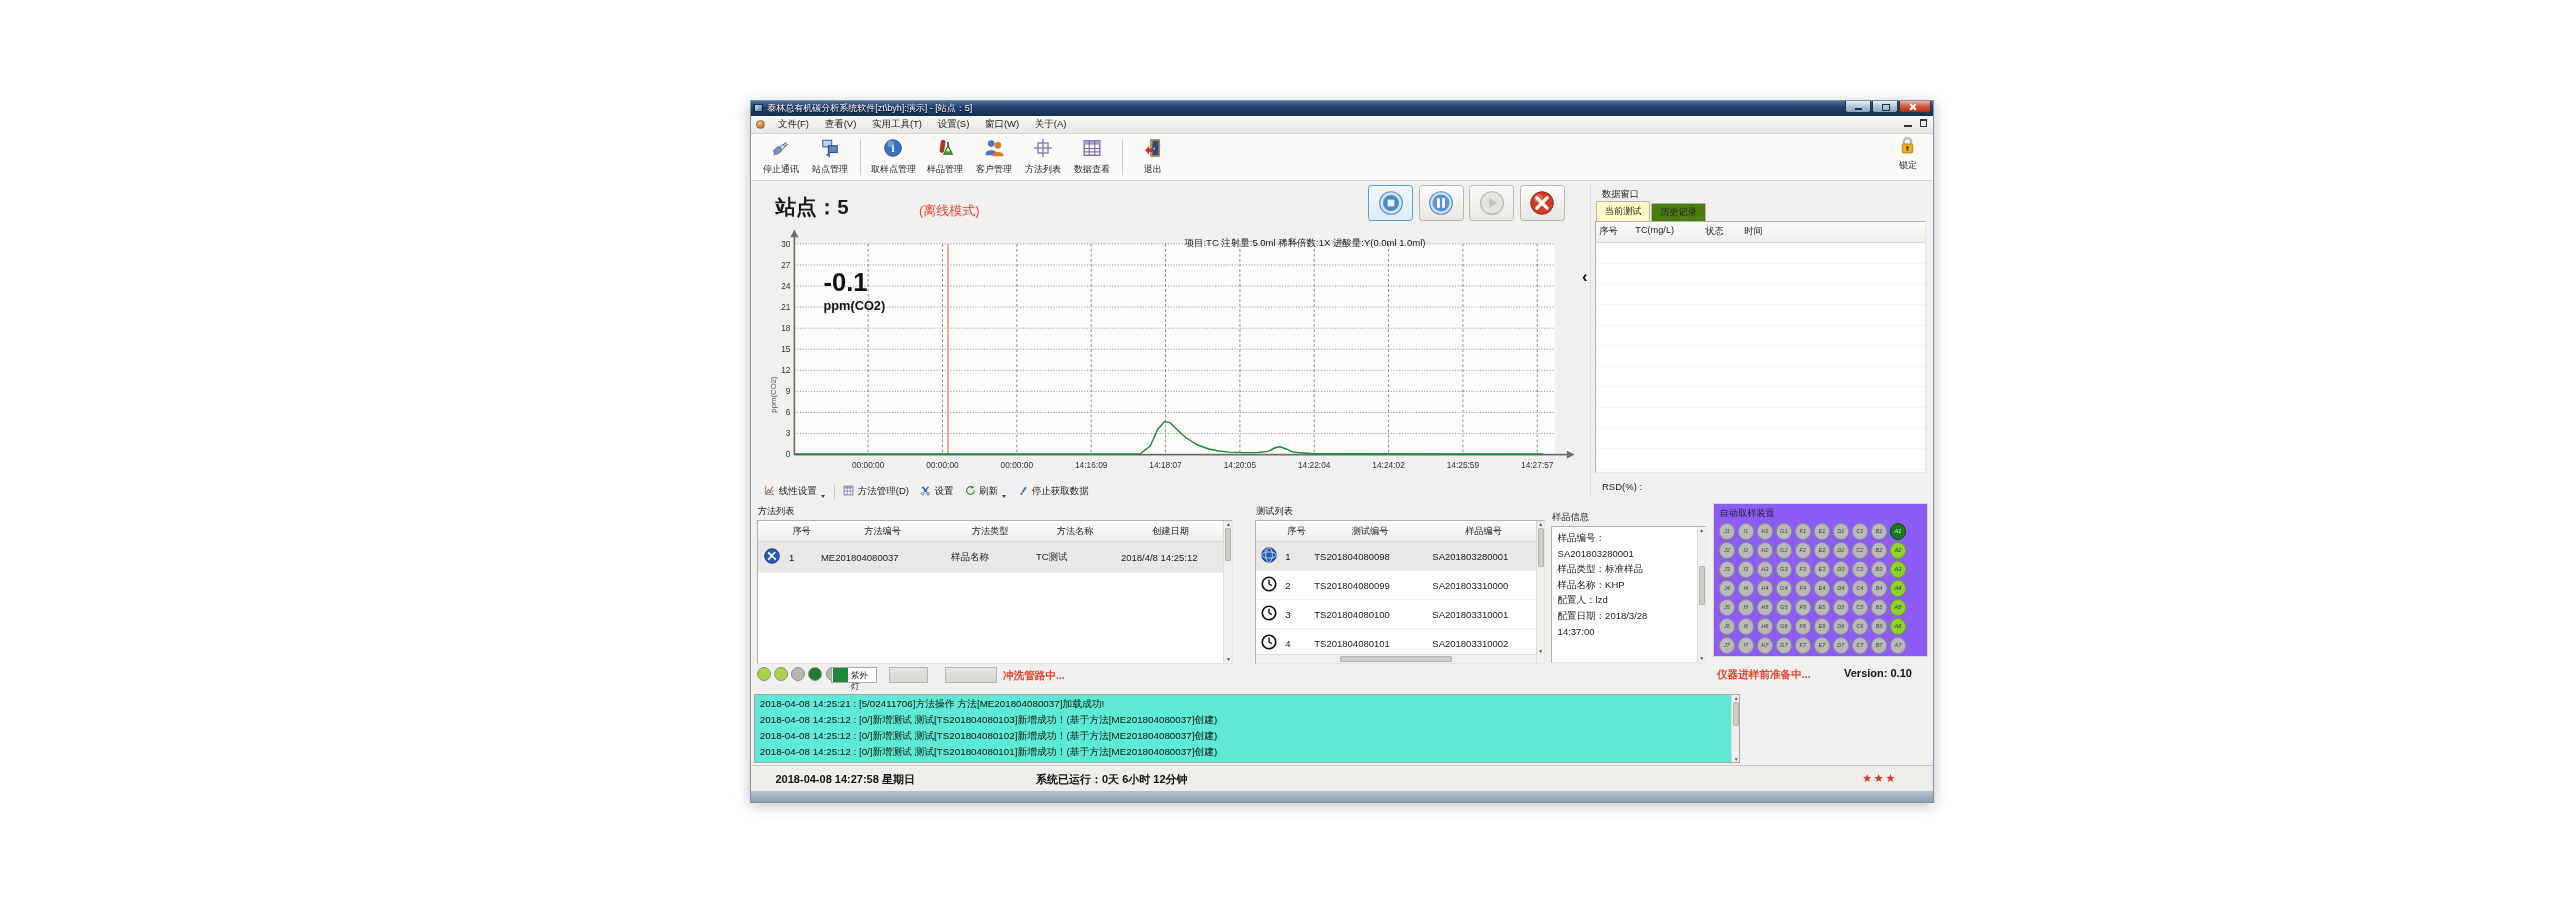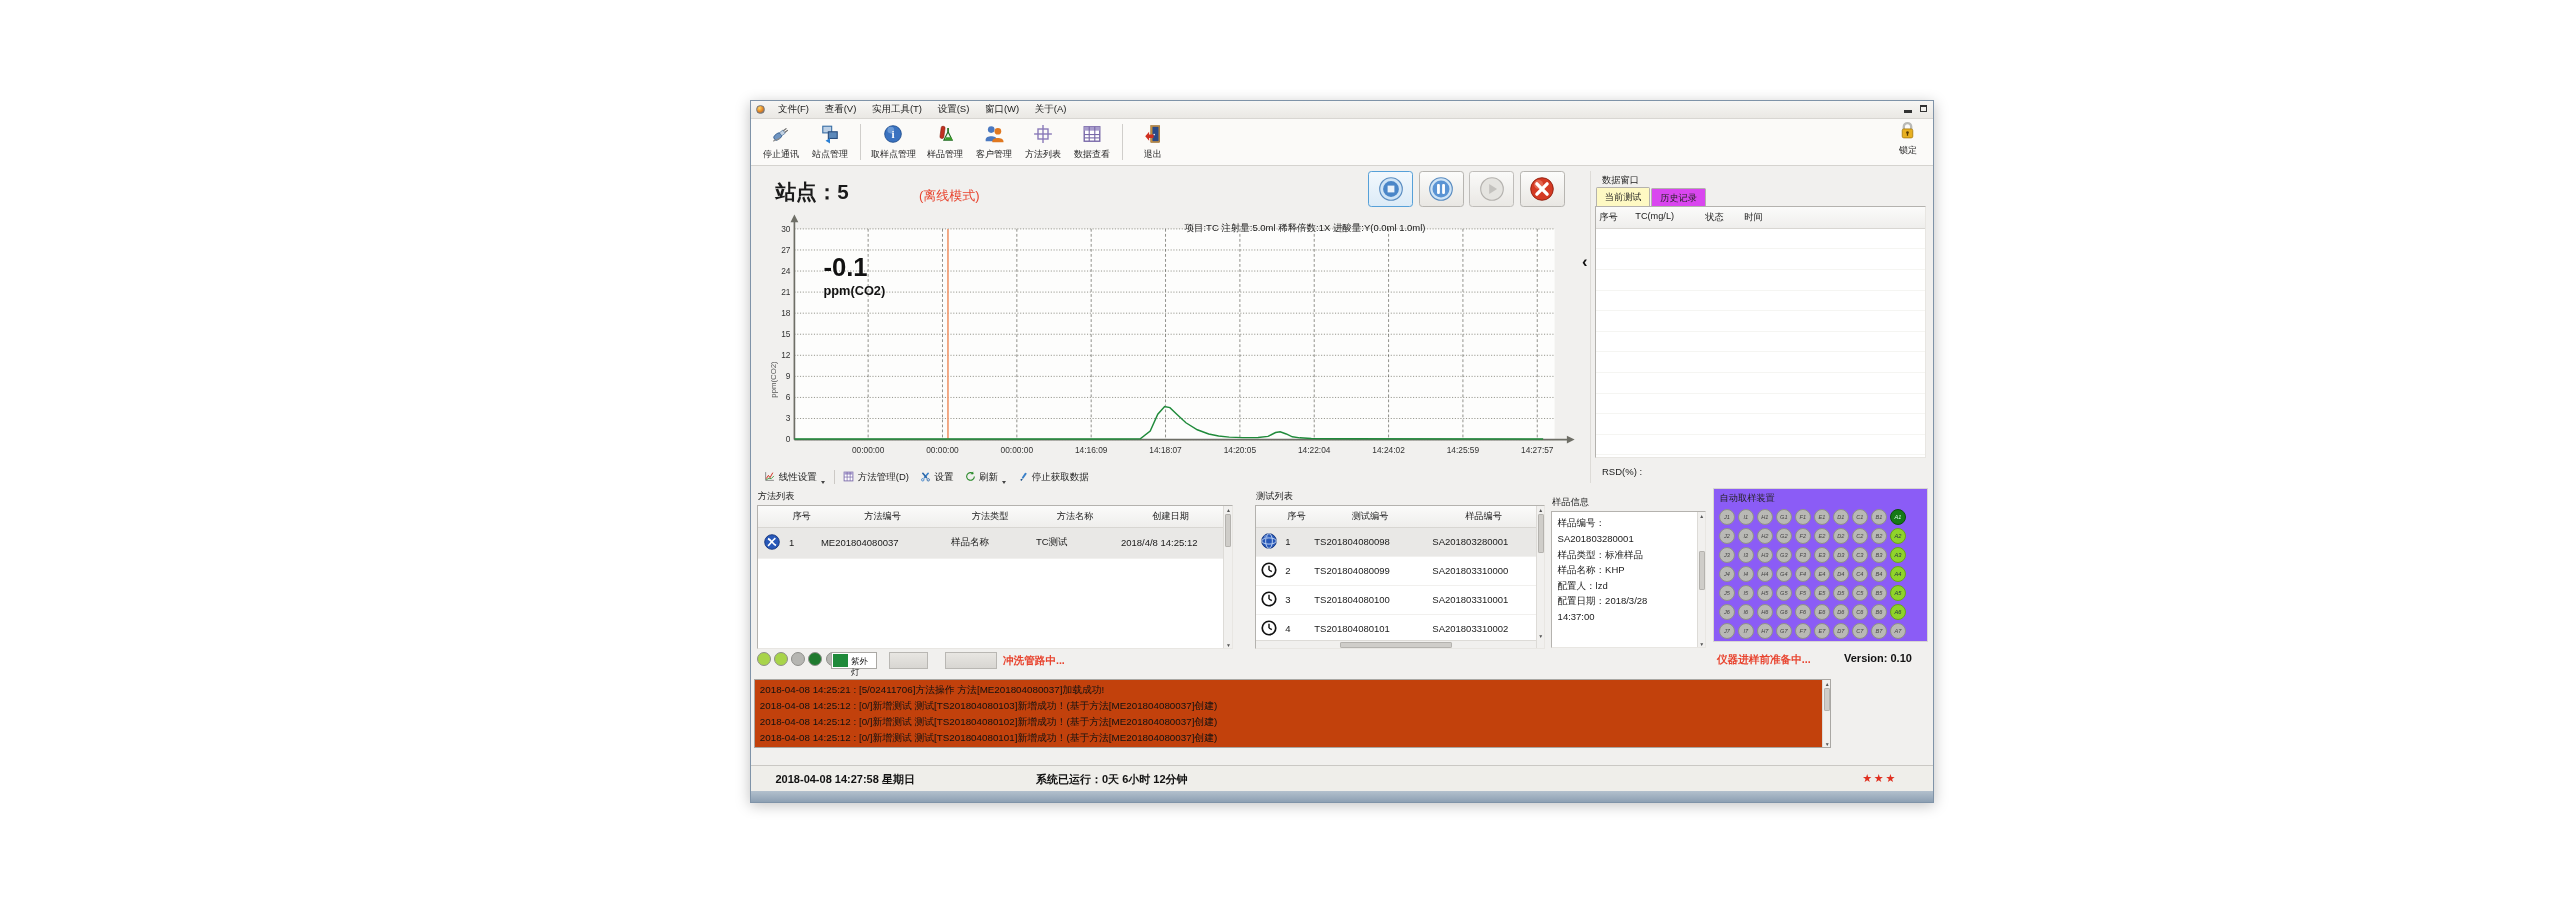--- a/index.html
+++ b/index.html
@@ -74,21 +74,21 @@
   .row-icon { display:flex; justify-content:center; }
   .row-icon svg { width:18px; height:18px; }
   .vscroll { position:absolute; right:0; top:0; bottom:0; width:8.4px; background:#f1f0ee; border-left:0.6px solid #dddbd7; }
   .vscroll .thumb { position:absolute; left:1.1px; width:6.1px; background:#cfcdc9; border:0.6px solid #b4b2ae; border-radius:1.1px; }
   .vscroll .arr { position:absolute; left:0; width:8.4px; font-size:5px; color:#555; text-align:center; }
   .hscroll { position:absolute; left:0; right:8.4px; bottom:0; height:8.4px; background:#f1f0ee; border-top:0.6px solid #dddbd7; }
   .hscroll .thumb { position:absolute; top:1.1px; height:6.1px; background:#cfcdc9; border:0.6px solid #b4b2ae; border-radius:1.1px; }
   
   .dw-tabs { position:absolute; left:845px; top:22px; display:flex; }
   .dw-tab { font-size:9.2px; padding:2.8px 7.8px; border:0.6px solid #b4b2ae; border-bottom:none;
-    background:#d946ef; color:#222; margin-right:1.1px; border-radius:1.7px 1.7px 0 0; }
+    background:#4d7c0f; color:#222; margin-right:1.1px; border-radius:1.7px 1.7px 0 0; }
   .dw-tab.active { background:#fef9c3; font-weight:400; position:relative; top:-1.1px; padding-top:3px; }
   .rsd-label { position:absolute; left:851px; top:300px; font-size:9.5px; color:#222; }
   
   .si-box { border:1.1px solid #b4b2ae; border-right-color:#e8e6e2; border-bottom-color:#e8e6e2; background:#fff; position:relative; padding:3.3px 11px 3.3px 5.6px; }
   .si-line { font-size:9.5px; color:#1a1a1a; line-height:15.6px; white-space:nowrap; }
   
   .sampler-box { position:absolute; border:0.6px solid #d8d6d2; background:#8b5cf6; }
   .wells { display:grid; grid-template-columns:repeat(10,19px); grid-auto-rows:19px; margin:3.3px 0 0 4.5px; }
   .well { width:16.7px; height:16.7px; border-radius:50%; border:1.7px solid #8f8f8b; background:#b9b9b5;
     display:flex; align-items:center; justify-content:center; font-size:5.6px; font-style:italic; color:#444; }
@@ -97,34 +97,43 @@
   
   .led { width:14px; height:14px; border-radius:50%; border:1.1px solid #8f8f8b; display:inline-block; margin-right:3.3px; }
   .uv-box { position:absolute; width:46px; height:16.7px; background:#fff; border:0.6px solid #aaa8a4; }
   .uv-fill { position:absolute; left:0.6px; top:0.6px; bottom:0.6px; width:15.6px; background:#1f8a3a; }
   .uv-label { position:absolute; left:19px; top:2.8px; font-size:8.4px; color:#222; }
   .pbar { position:absolute; height:16.7px; border:0.6px solid #b9b7b3; background:linear-gradient(180deg,#e8e6e2,#d8d6d2); }
   .flush-status { position:absolute; font-size:10.6px; font-weight:700; color:#e8432e; }
   .sampler-status { position:absolute; font-size:10.6px; font-weight:700; color:#e8432e; }
   .version { position:absolute; font-size:11px; font-weight:700; color:#111; }
   
-  .log-box { position:absolute; left:3.3px; top:513px; width:1077px; height:69px; background:#c2410c;
+  .log-box { position:absolute; left:3.3px; top:513px; width:986px; height:69px; background:#5eead4;
     border:0.6px solid #a9a7a3; padding:1.7px 11px 1.7px 4.5px; overflow:hidden; }
   .log-line { font-size:9.8px; color:#111; line-height:16px; white-space:nowrap; }
   
   .statusbar { height:26px; background:#efeeea; border-top:0.6px solid #cac8c4; position:relative; }
   .sb-datetime { position:absolute; left:24.5px; top:6.1px; font-size:11px; font-weight:700; color:#111; }
   .sb-uptime { position:absolute; left:285px; top:6.1px; font-size:11px; font-weight:700; color:#111; }
   .sb-stars { position:absolute; right:36px; top:5.6px; font-size:11px; color:#e03020; letter-spacing:1.7px; }
   .bottom-frame { height:11px; background:linear-gradient(180deg,#b3c0cd,#8 da0b3); background:linear-gradient(180deg,#b3c0cd,#8da0b3); }
 </style>
 </head>
 <body>
 
 <div class="window">
+  <div class="titlebar">
+    <div class="title-icon"></div>
+    <div class="title-text">泰林总有机碳分析系统软件[zt\byh]:演示] - [站点：5]</div>
+    <div class="win-controls">
+      <div class="win-btn min"></div>
+      <div class="win-btn max"></div>
+      <div class="win-btn close"></div>
+    </div>
+  </div>
 
   <div class="menubar">
     <div class="menu-app-icon"></div>
     <div id="menu-items" style="display:flex">
         <span class="menu-item">文件(F)</span>
         <span class="menu-item">查看(V)</span>
         <span class="menu-item">实用工具(T)</span>
         <span class="menu-item">设置(S)</span>
         <span class="menu-item">窗口(W)</span>
         <span class="menu-item">关于(A)</span>

